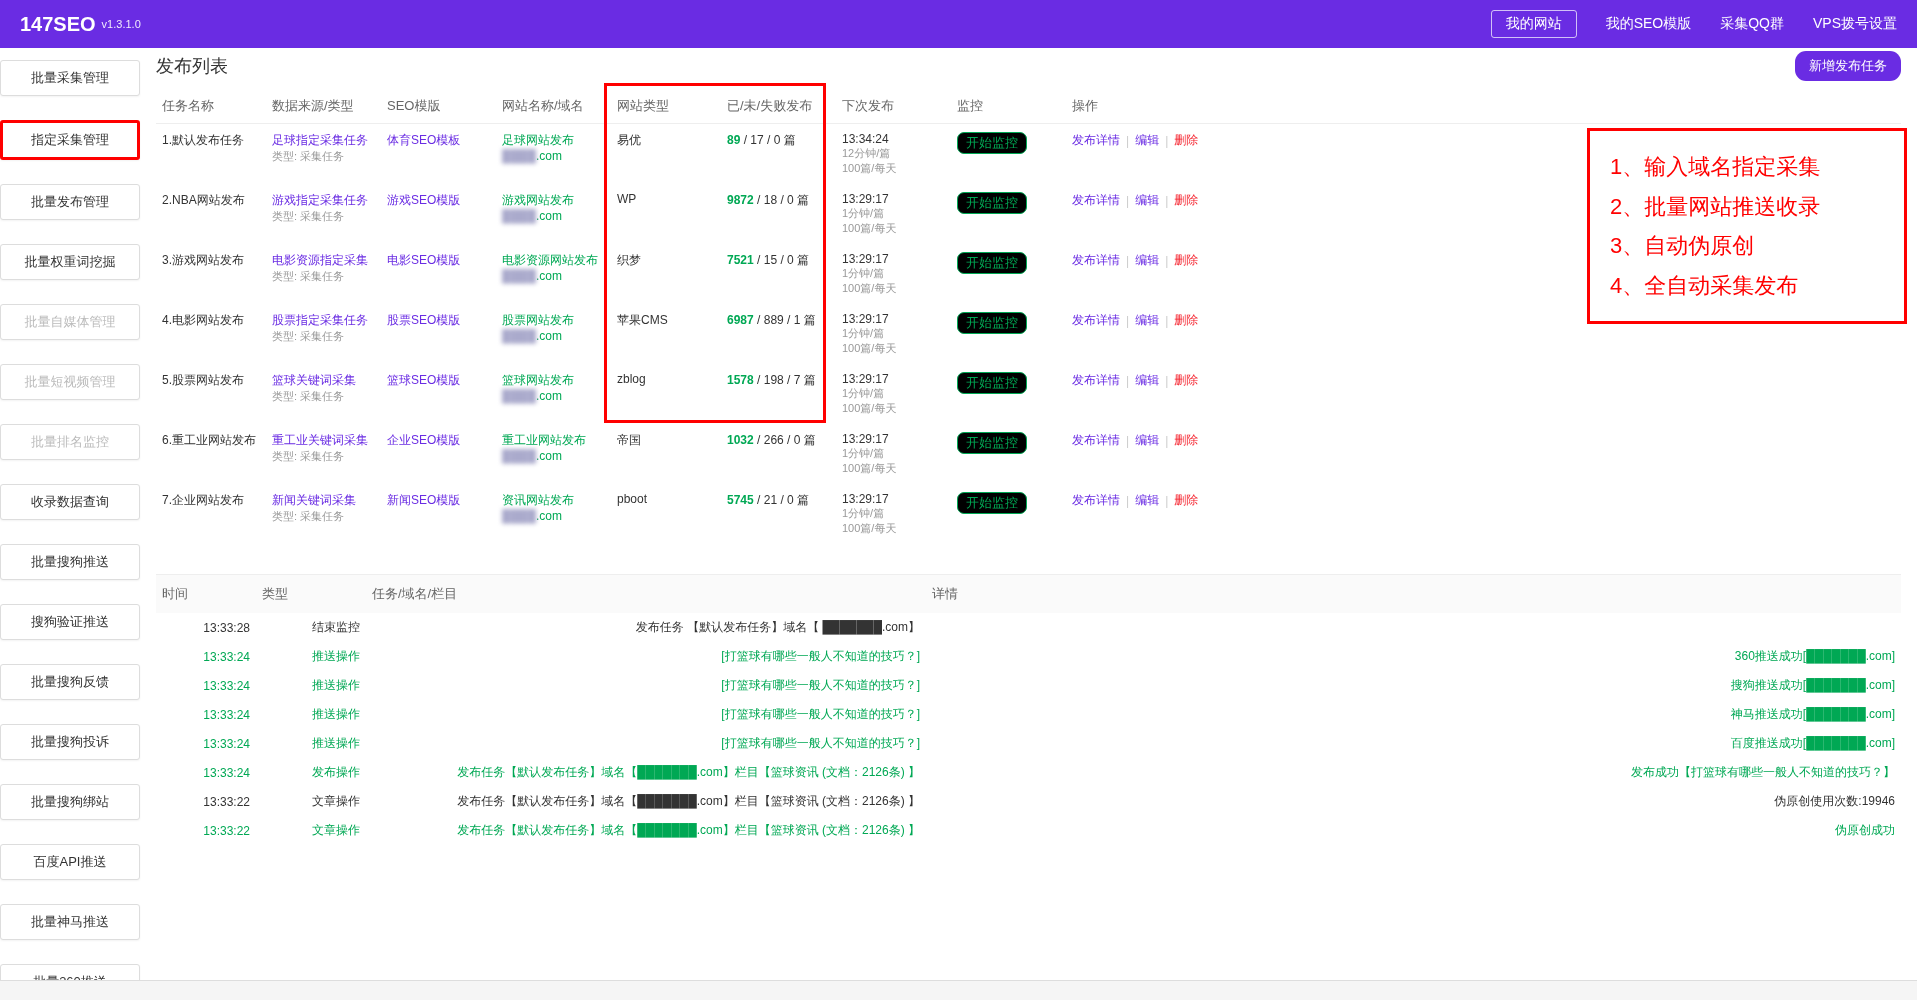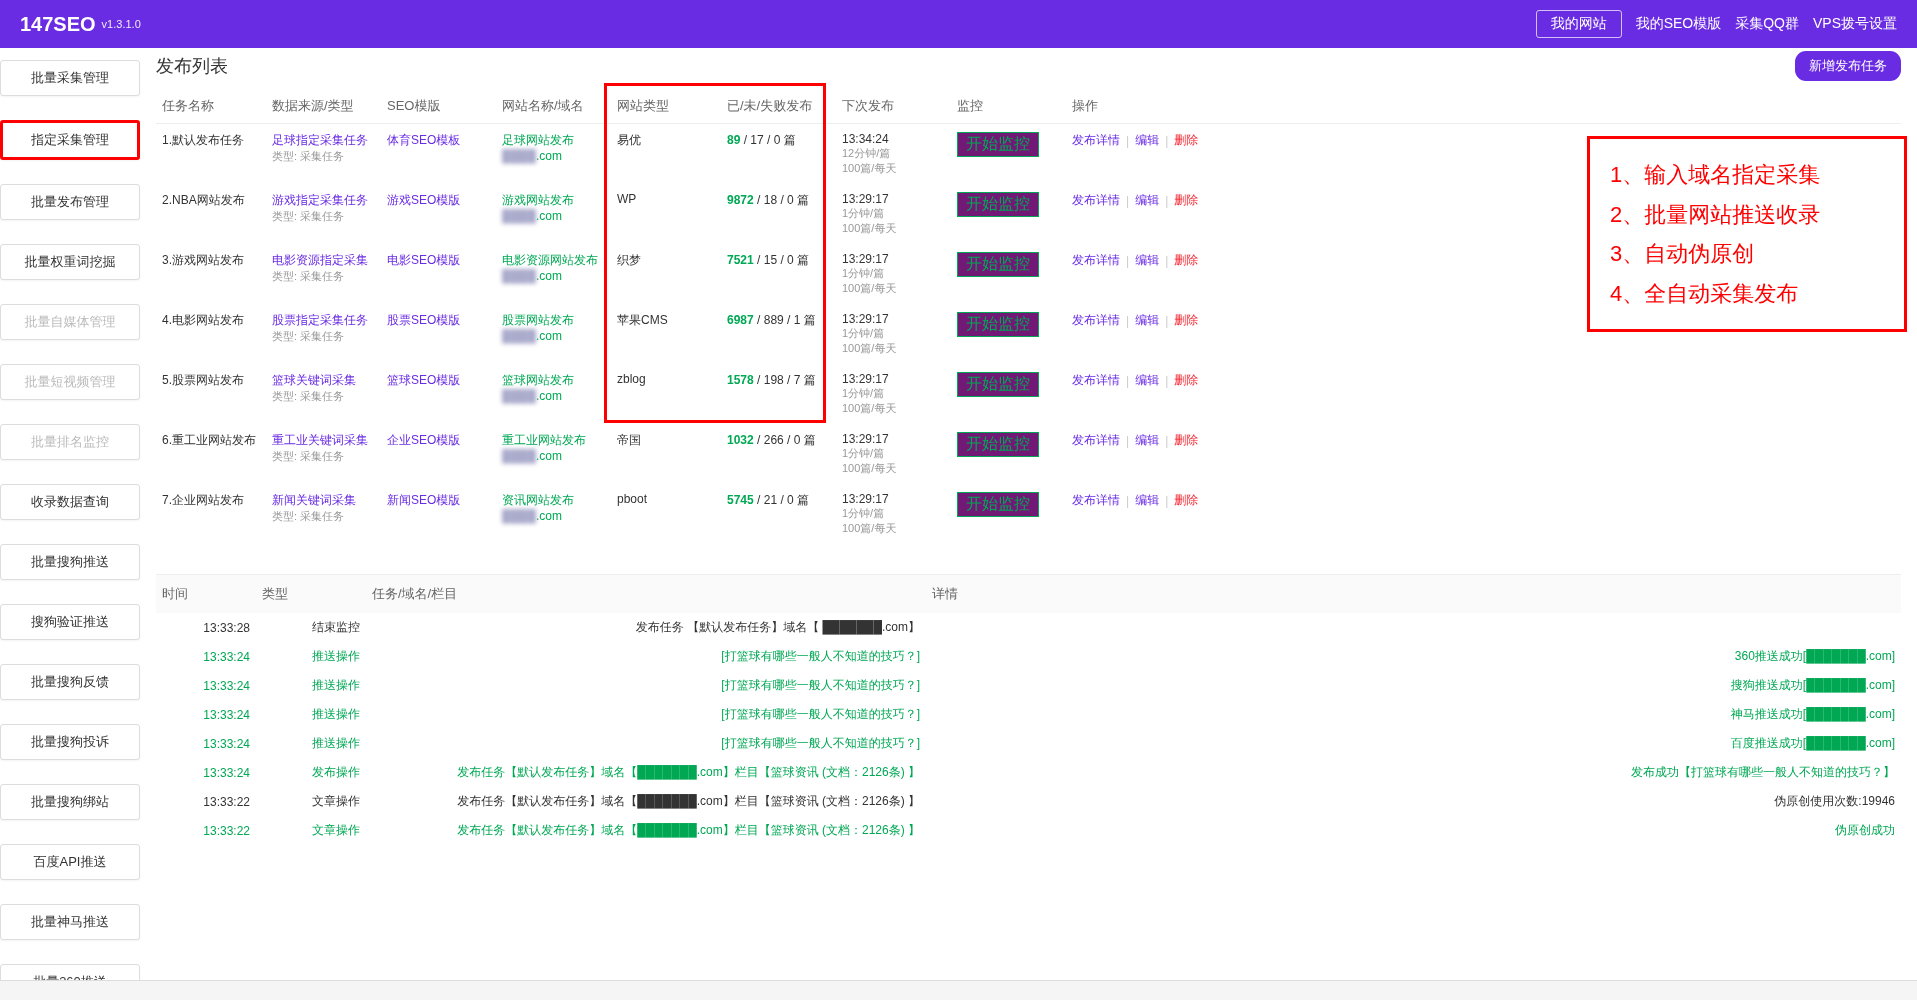--- a/index.html
+++ b/index.html
@@ -1,41 +1,41 @@
 <!DOCTYPE html>
 <html><head>
 <meta charset="utf-8">
 <style>
 * { box-sizing: border-box; margin: 0; padding: 0; }
 body { font-family: -apple-system, "PingFang SC", "Microsoft YaHei", sans-serif; font-size: 13px; color: #333; background: #fff; }
 .header { background: #6a2ce3; color: #fff; height: 48px; display: flex; align-items: center; padding: 0 20px; }
 .logo { font-size: 20px; font-weight: bold; }
 .version { font-size: 11px; margin-left: 6px; opacity: 0.9; }
 .header-spacer { flex: 1; }
-.header-nav { display: flex; gap: 14px; align-items: center; }
+.header-nav { display: flex; gap: 29px; align-items: center; }
 .header-nav-item { color: #fff; cursor: pointer; font-size: 14px; }
 .header-nav-item.active { border: 1px solid rgba(255,255,255,0.7); padding: 4px 14px; border-radius: 3px; }
 .layout { display: flex; }
 .sidebar { width: 140px; padding: 12px 0; display: flex; flex-direction: column; gap: 24px; }
 .sidebar-item { border: 1px solid #ddd; background: #fff; border-radius: 3px; padding: 8px 6px; text-align: center; cursor: pointer; font-size: 13px; box-shadow: 0 1px 2px rgba(0,0,0,0.05); }
 .sidebar-item.selected { border: 3px solid #f00; }
 .sidebar-item.disabled { color: #bbb; }
 .main { flex: 1; padding: 3px 16px; position: relative; }
 .main-header { display: flex; align-items: center; margin-bottom: 8px; }
 .main-title { font-size: 18px; font-weight: 500; }
 .main-header-spacer { flex: 1; }
 .btn-primary { background: #6a2ce3; color: #fff; border: none; padding: 6px 14px; border-radius: 11px; cursor: pointer; font-size: 13px; }
 .table { width: 100%; border-collapse: collapse; table-layout: fixed; }
 .table th { text-align: left; font-weight: 500; padding: 8px 6px; border-bottom: 1px solid #eee; font-size: 13px; color: #666; }
 .table td { padding: 8px 6px; vertical-align: top; font-size: 12px; border-bottom: 0; }
 .link { color: #6a2ce3; cursor: pointer; }
 .green-text { color: #00a854; cursor: pointer; }
 .subtext { color: #999; font-size: 11px; }
 .count-green { color: #00a854; font-weight: bold; }
-.btn-outline-green { border: 1px solid #00a854; color: #00a854; background: #701a75; padding: 1px 8px; border-radius: 0; cursor: pointer; font-size: 16px; }
+.btn-outline-green { border: 1px solid #00a854; color: #00a854; background: #000000; padding: 1px 8px; border-radius: 7px; cursor: pointer; font-size: 13px; }
 .op-cell { display: flex; gap: 6px; align-items: center; white-space: nowrap; }
 .op-link { color: #6a2ce3; cursor: pointer; }
 .op-del { color: #f5222d; cursor: pointer; }
 .op-sep { color: #ccc; }
 .red-box-cols { position: absolute; border: 3px solid #f00; pointer-events: none; }
 .annotation-box { position: absolute; border: 3px solid #f00; padding: 16px 20px; background: rgba(255,255,255,0.95); }
 .annotation-item { color: #f00; font-size: 22px; font-weight: 500; line-height: 1.8; white-space: nowrap; }
 .log-section { margin-top: 30px; border-top: 1px solid #eee; }
 .log-table { width: 100%; border-collapse: collapse; }
 .log-table th { text-align: left; font-weight: 500; padding: 10px 6px; font-size: 13px; color: #666; background: #fafafa; }
@@ -247,21 +247,21 @@
                   <span class="op-sep">|</span>
                   <span class="op-del">删除</span>
                 </div>
               </td>
             </tr>
           </tbody>
       </table>
       <div class="red-box-cols" style="left:448px; top:-6px; width:222px; height:340px;"></div>
     </div>
 
-    <div class="annotation-box" style="right:10px; top:88px; width:320px;" id="annotation">
+    <div class="annotation-box" style="right:10px; top:80px; width:320px;" id="annotation">
         <div class="annotation-item">1、输入域名指定采集</div>
         <div class="annotation-item">2、批量网站推送收录</div>
         <div class="annotation-item">3、自动伪原创</div>
         <div class="annotation-item">4、全自动采集发布</div>
       </div>
 
     <div class="log-section">
       <table class="log-table">
         <colgroup>
             <col style="width:100px">

